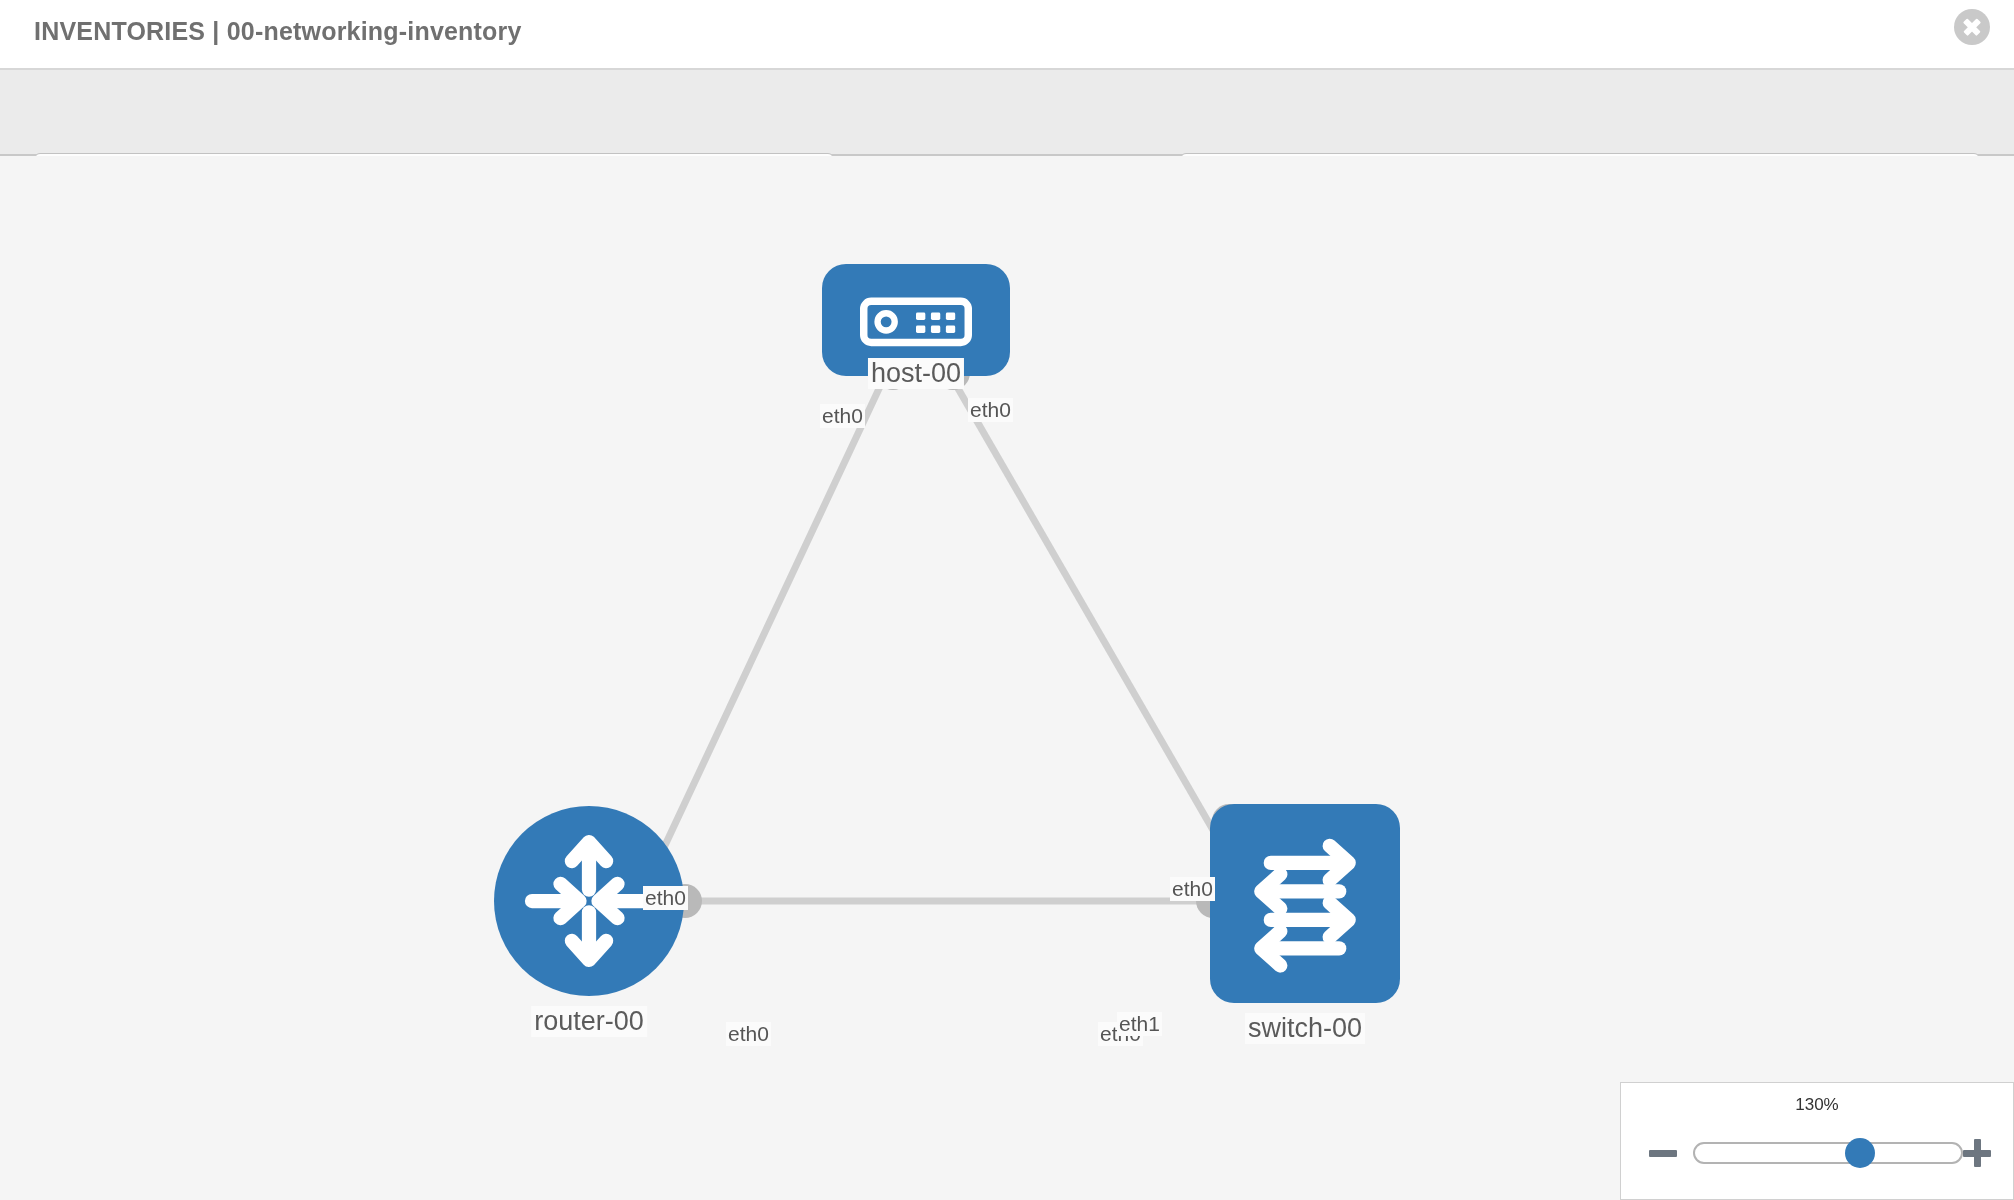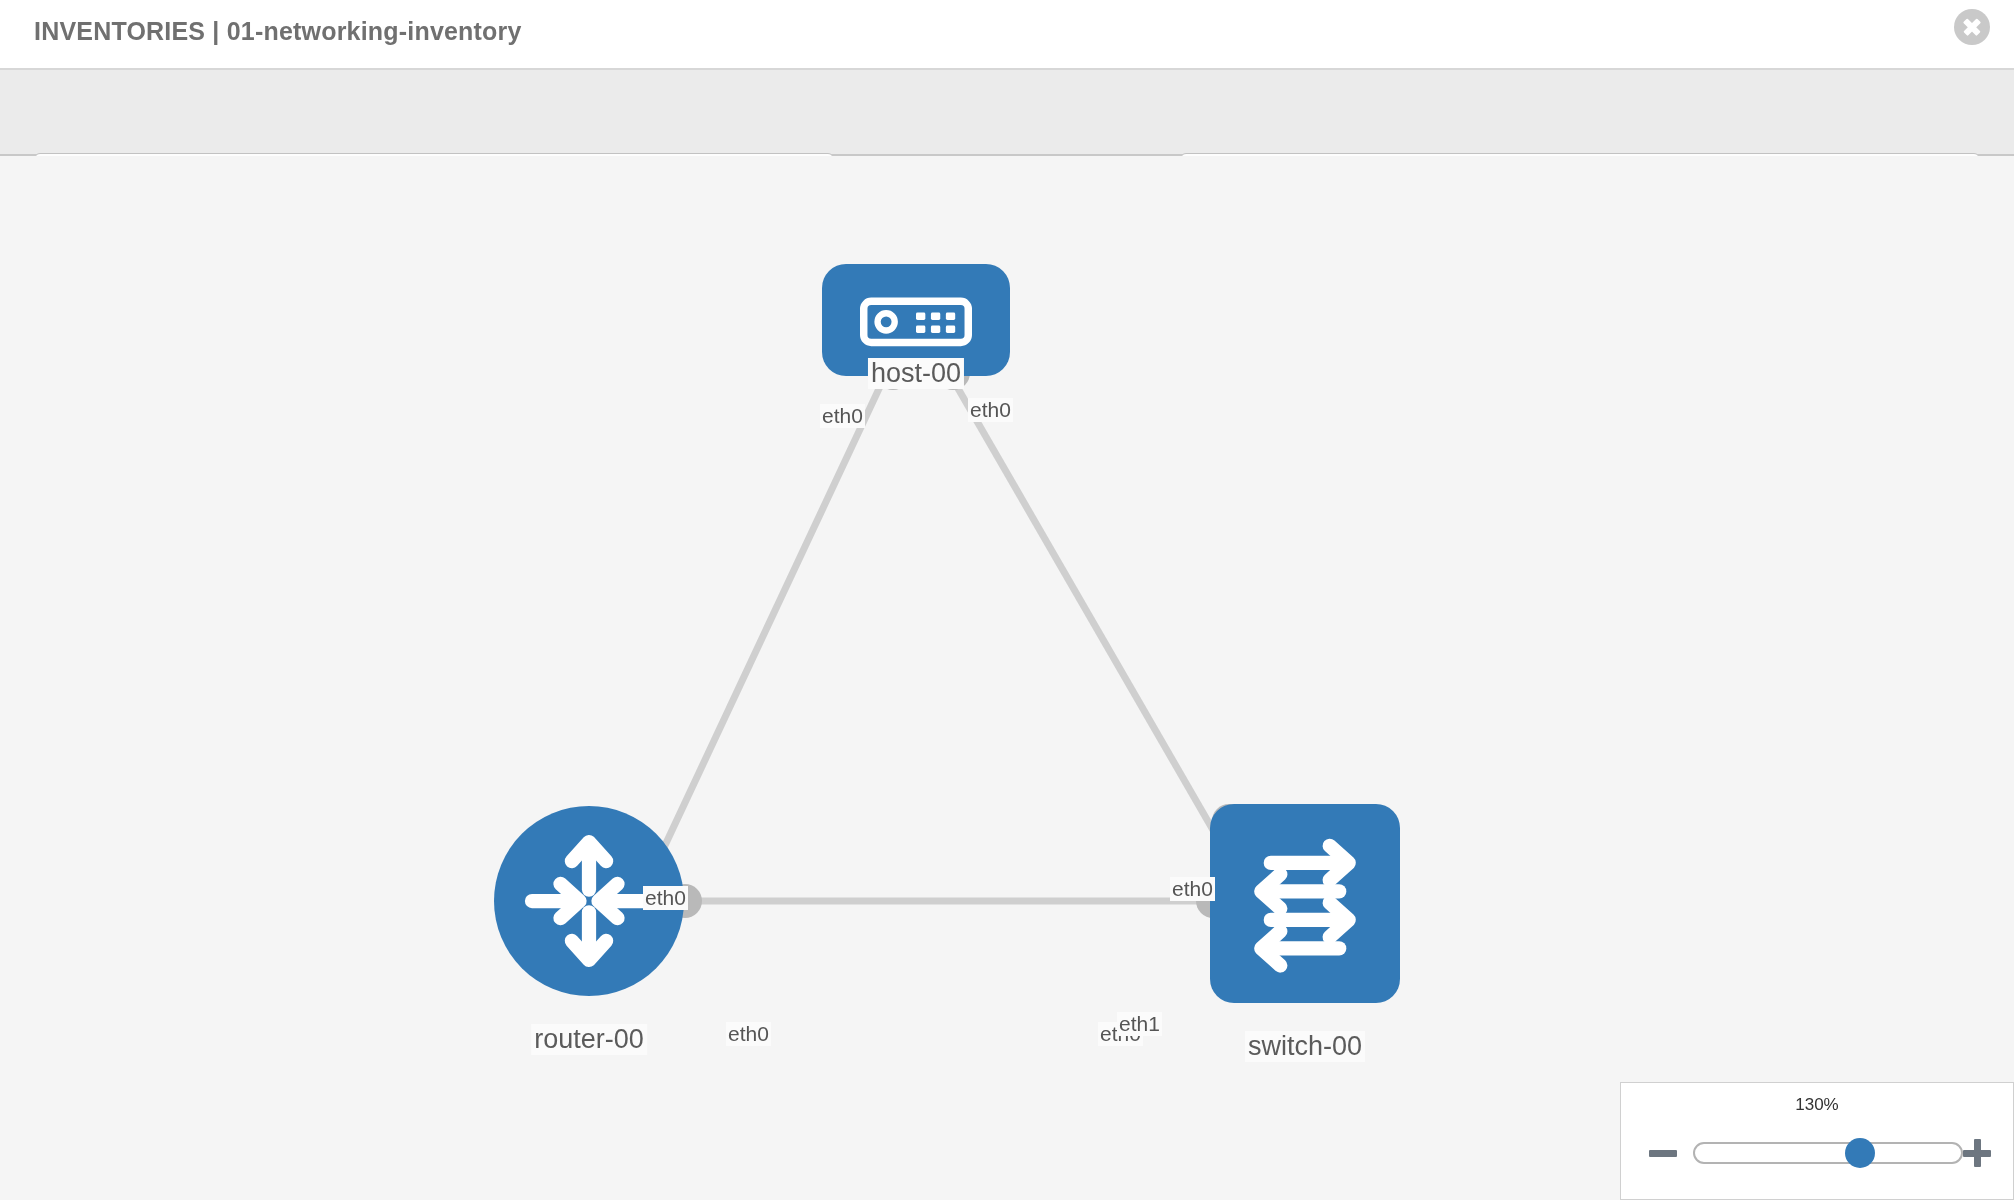--- a/index.html
+++ b/index.html
@@ -129,21 +129,21 @@
     background: #337ab7;
   }
   .shape-rounded { border-radius: 24px; }
   .shape-circle  { border-radius: 50%; }
 
   .node-label {
     position: absolute;
     top: 100%;
     left: 50%;
     transform: translateX(-50%);
-    margin-top: 28px;
+    margin-top: 10px;
     font-size: 27px;
     color: #5b5b5b;
     background: #fbfbfb;
     padding: 0 3px;
     white-space: nowrap;
   }
   
   #node-host .node-label { margin-top: -18px; }
 
   
@@ -227,21 +227,21 @@
     margin-left: -15px;
     border-radius: 50%;
     background: #337ab7;
     cursor: pointer;
   }
 </style>
 </head>
 <body>
 
 <div class="header">
-  <div class="header-title">INVENTORIES | 01-networking-inventory</div>
+  <div class="header-title">INVENTORIES | 00-networking-inventory</div>
   <div class="close-btn">
     <span class="bar b1"></span>
     <span class="bar b2"></span>
   </div>
 </div>
 
 <div class="toolbar">
 
   <div class="field" id="actions-select">
     <span class="ph">ACTIONS</span>

